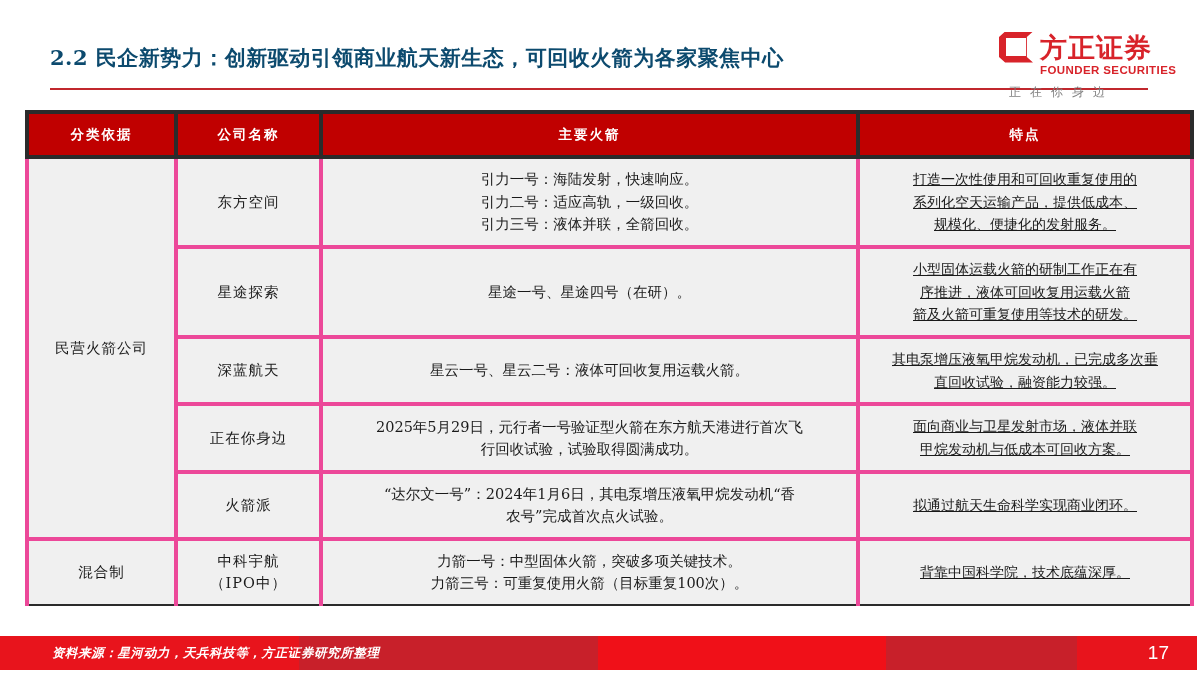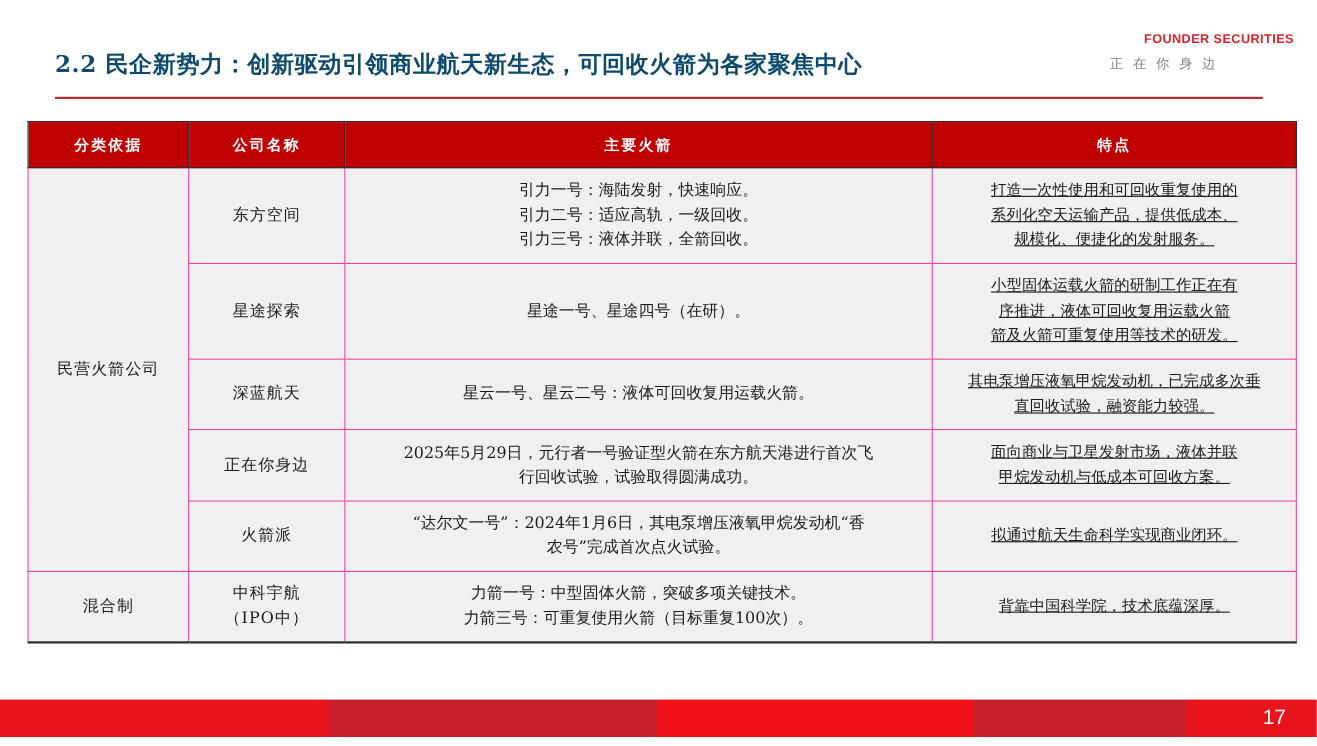--- a/index.html
+++ b/index.html
@@ -101,21 +101,21 @@
   .tbl {
     position: absolute;
     left: 25px;
     top: 110px;
     width: 1149px;
     border-collapse: collapse;
     table-layout: fixed;
     font-family: "DejaVu Serif", "Liberation Serif", serif;
   }
   .tbl th, .tbl td {
-    border: 1px solid #ec4899;
+    border: 4px solid #ec4899;
     padding: 0;
     vertical-align: middle;
   }
   .tbl thead th {
     background: #C00000;
     color: #ffffff;
     font-size: 13.5px;
     font-weight: bold;
     letter-spacing: 2px;
     height: 41px;
@@ -192,20 +192,27 @@
     color: #ffffff;
   }
 </style>
 </head>
 <body>
 
 <div class="slide-title">2.2 民企新势力：创新驱动引领商业航天新生态，可回收火箭为各家聚焦中心</div>
 <div class="title-rule"></div>
 
 <div class="logo-wrap">
+  <div class="logo-top">
+    <span class="logo-mark">
+      <span class="outer"></span>
+        <span class="inner"></span>
+    </span>
+    <span class="logo-cn">方正证券</span>
+  </div>
   <div class="logo-en">FOUNDER SECURITIES</div>
   <div class="logo-tag">正在你身边</div>
 </div>
 
 <table class="tbl">
   <thead>
     <tr>
       <th style="width:145px">分类依据</th>
       <th style="width:141px">公司名称</th>
       <th style="width:533px">主要火箭</th>
@@ -332,14 +339,15 @@
       <td class="feat-cell">
         <div class="cell-lines">
           <div>背靠中国科学院，技术底蕴深厚。</div>
         </div>
       </td>
     </tr>
   </tbody>
 </table>
 
 <div class="footer-bar">
+  <div class="footer-source">资料来源：星河动力，天兵科技等，方正证券研究所整理</div>
   <div class="page-num">17</div>
 </div>
 
 </body></html>

